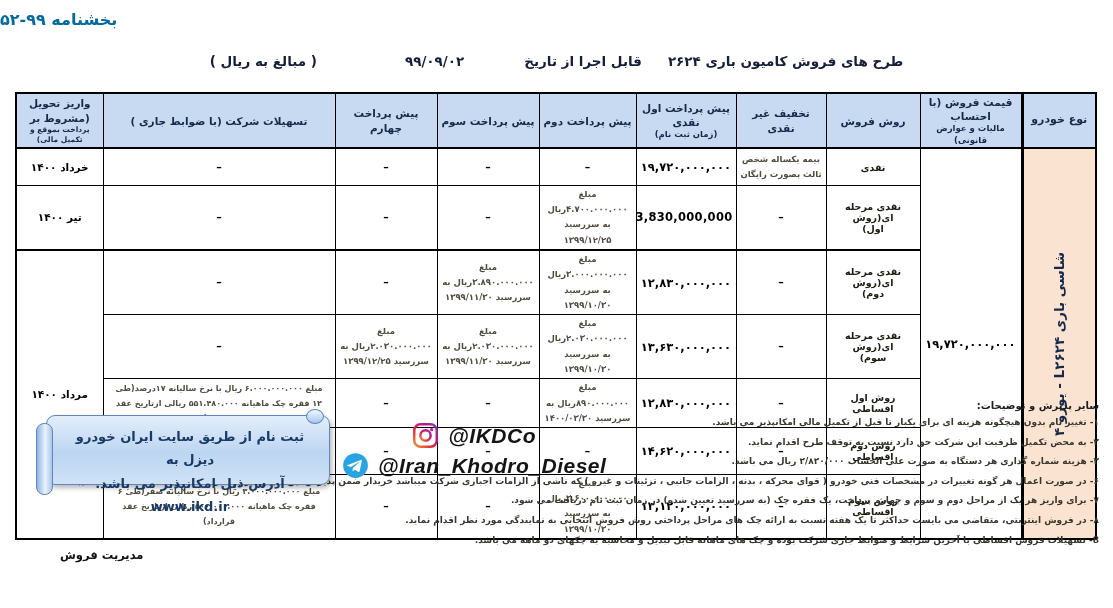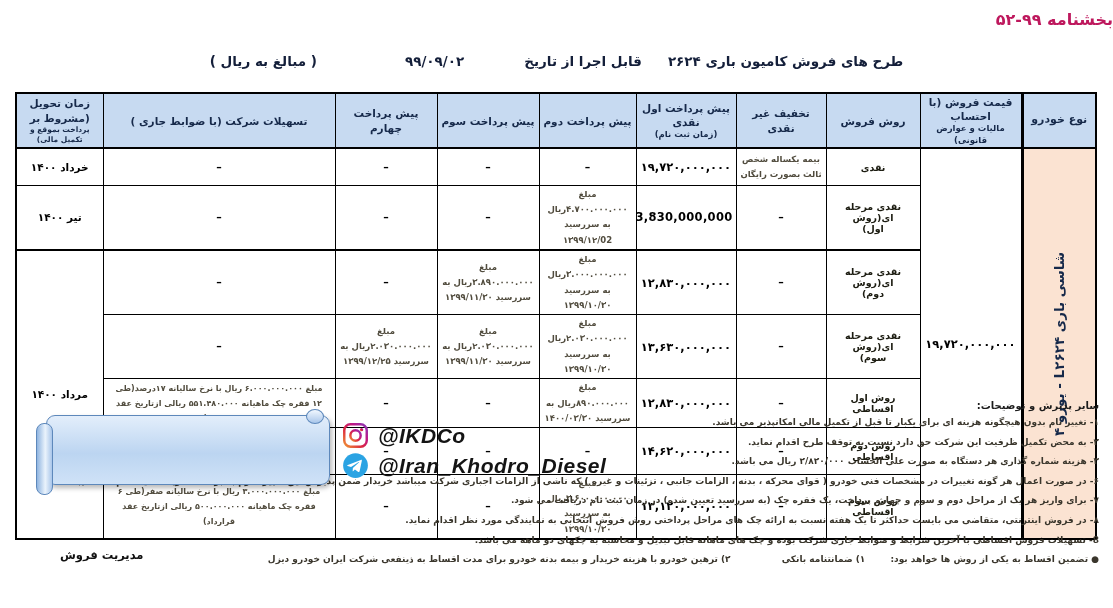--- a/index.html
+++ b/index.html
@@ -1,21 +1,21 @@
 <!DOCTYPE html>
 <html lang="fa"><head>
 <meta charset="utf-8">
 <style>
   html,body{margin:0;padding:0;background:#fff;}
   .page{position:relative;width:1113px;height:608px;background:#ffffff;overflow:hidden;
         font-family:"DejaVu Sans","Liberation Sans",sans-serif;direction:rtl;color:#000;}
 
   
-  .title1{position:absolute;top:10px;left:0;width:100%;text-align:right;
-          font-size:16px;font-weight:bold;color:#be185d;}
+  .title1{position:absolute;top:10px;left:0;width:100%;text-align:left;
+          font-size:16px;font-weight:bold;color:#0369a1;}
   .title2{position:absolute;top:53px;left:0;width:100%;display:flex;justify-content:center;
           align-items:center;gap:26px;font-size:13.5px;font-weight:bold;color:#141f3a;}
   .title2 .date{margin-right:34px;}
   .title2 .currency{margin-right:62px;}
 
   
   table.price-table{position:absolute;top:92px;right:16px;width:1080px;border-collapse:collapse;
           table-layout:fixed;border:2px solid #000;direction:rtl;}
   .price-table th,.price-table td{border:1px solid #000;text-align:center;vertical-align:middle;
           padding:1px 3px;overflow:hidden;}
@@ -54,21 +54,21 @@
           background:linear-gradient(90deg,#8fb4e0,#eaf3fc 55%,#a9c6ea);
           border:1.5px solid #5d88bb;border-radius:8px;}
   .banner-curl{position:absolute;right:8px;top:2px;width:16px;height:13px;
           background:linear-gradient(180deg,#f2f8ff,#a9c6ea);border:1.5px solid #5d88bb;
           border-radius:50%;}
   .banner-text{position:absolute;left:30px;right:12px;top:18px;text-align:center;
           color:#173a68;font-size:13px;font-weight:bold;line-height:1.8;}
 
   
   .social{position:absolute;left:342px;top:422px;direction:ltr;display:flex;
-          flex-direction:column;gap:3px;}
+          flex-direction:column;gap:3px;align-items:center;}
   .social-row{display:flex;align-items:center;gap:9px;}
   .handle{font-family:"Liberation Sans",sans-serif;font-style:italic;font-weight:bold;
           font-size:21px;color:#141414;letter-spacing:.5px;}
 
   .dept{position:absolute;left:60px;top:548px;font-size:11.5px;font-weight:bold;color:#101010;}
 </style>
 </head>
 <body>
 
 <div class="page">
@@ -106,21 +106,21 @@
         <th>تخفیف غیر نقدی</th>
         <th>
           <span>پیش پرداخت اول نقدی</span>
           <span class="sub">(زمان ثبت نام)</span>
         </th>
         <th>پیش پرداخت دوم</th>
         <th>پیش پرداخت سوم</th>
         <th>پیش پرداخت چهارم</th>
         <th>تسهیلات شرکت (با ضوابط جاری )</th>
         <th>
-          <span>زمان تحویل (مشروط بر</span>
+          <span>واریز تحویل (مشروط بر</span>
           <span class="sub2">پرداخت بموقع و تکمیل مالی)</span>
         </th>
       </tr>
     </thead>
     <tbody>
       <tr>
         <td class="vehicle-cell" rowspan="7">
           <span class="vtext">شاسی باری L۲۶۲۴ - یورو ۴</span>
         </td>
         <td class="num" rowspan="7">۱۹,۷۲۰,۰۰۰,۰۰۰</td>
@@ -130,21 +130,21 @@
         <td class="dash">–</td>
         <td class="dash">–</td>
         <td class="dash">–</td>
         <td class="dash">–</td>
         <td class="delivery">خرداد ۱۴۰۰</td>
       </tr>
       <tr>
         <td class="method">نقدی مرحله ای(روش اول)</td>
         <td class="dash">–</td>
         <td class="num">23,830,000,000</td>
-        <td class="small-pay">مبلغ ۴.۷۰۰.۰۰۰.۰۰۰ریال به سررسید ۱۳۹۹/۱۲/02</td>
+        <td class="small-pay">مبلغ ۴.۷۰۰.۰۰۰.۰۰۰ریال به سررسید ۱۳۹۹/۱۲/۲۵</td>
         <td class="dash">–</td>
         <td class="dash">–</td>
         <td class="dash">–</td>
         <td class="delivery">تیر ۱۴۰۰</td>
       </tr>
       <tr class="thick-top">
         <td class="method">نقدی مرحله ای(روش دوم)</td>
         <td class="dash">–</td>
         <td class="num">۱۲,۸۳۰,۰۰۰,۰۰۰</td>
         <td class="small-pay">مبلغ ۳.۰۰۰.۰۰۰.۰۰۰ریال به سررسید ۱۳۹۹/۱۰/۳۰</td>
@@ -194,31 +194,30 @@
 
   <div class="notes">
     <div class="notes-title">سایر پذیرش و توضیحات:</div>
     <div class="note-line">۱- تغییر نام بدون هیچگونه هزینه ای برای یکبار تا قبل از تکمیل مالی امکانپذیر می باشد.</div>
     <div class="note-line">۲- به محض تکمیل ظرفیت این شرکت حق دارد نسبت به توقف طرح اقدام نماید.</div>
     <div class="note-line">۳- هزینه شماره گذاری هر دستگاه به صورت علی الحساب ۲/۸۲۰/۰۰۰ ریال می باشد.</div>
     <div class="note-line">۶- در صورت اعمال هر گونه تغییرات در مشخصات فنی خودرو ( قوای محرکه ، بدنه ، الزامات جانبی ، تزئینات و غیره ) که ناشی از الزامات اجباری شرکت میباشد خریدار ضمن پذیرش این تغییر ملزم به پرداخت هزینه های اعلام شده میباشد ،</div>
     <div class="note-line">۷- برای واریز هر یک از مراحل دوم و سوم و چهارم پرداخت، یک فقره چک (به سررسید تعیین شده) در زمان ثبت نام دریافت می شود.</div>
     <div class="note-line">۸- در فروش اینترنتی، متقاضی می بایست حداکثر تا یک هفته نسبت به ارائه چک های مراحل پرداختی روش فروش انتخابی به نمایندگی مورد نظر اقدام نماید.</div>
     <div class="note-line">8- تسهیلات فروش اقساطی با آخرین شرایط و ضوابط جاری شرکت بوده و چک های ماهانه قابل تبدیل و محاسبه به چکهای دو ماهه می باشد.</div>
-    <div class="note-line">
-      <span>● تضمین اقساط به یکی از روش ها خواهد بود:</span>
-      <span class="gapA">۱) ضمانتنامه بانکی</span>
-      <span class="gapB">۲) ترهین خودرو با هزینه خریدار و بیمه بدنه خودرو برای مدت اقساط به ذینفعی شرکت ایران خودرو دیزل</span>
-    </div>
   </div>
 
   <div class="banner">
     <div class="banner-body"></div>
     <div class="banner-roll"></div>
     <div class="banner-curl"></div>
+    <div class="banner-text">
+      <div>ثبت نام از طریق سایت ایران خودرو دیزل به</div>
+      <div>آدرس ذیل امکانپذیر می باشد. www.ikd.ir</div>
+    </div>
   </div>
 
   <div class="social">
     <div class="social-row">
       <svg width="27" height="27" viewBox="0 0 24 24">
         <defs>
           <linearGradient id="ig" x1="0" y1="1" x2="1" y2="0">
             <stop offset="0" stop-color="#f09433"></stop>
             <stop offset="0.4" stop-color="#dc2743"></stop>
             <stop offset="0.7" stop-color="#bc1888"></stop>

